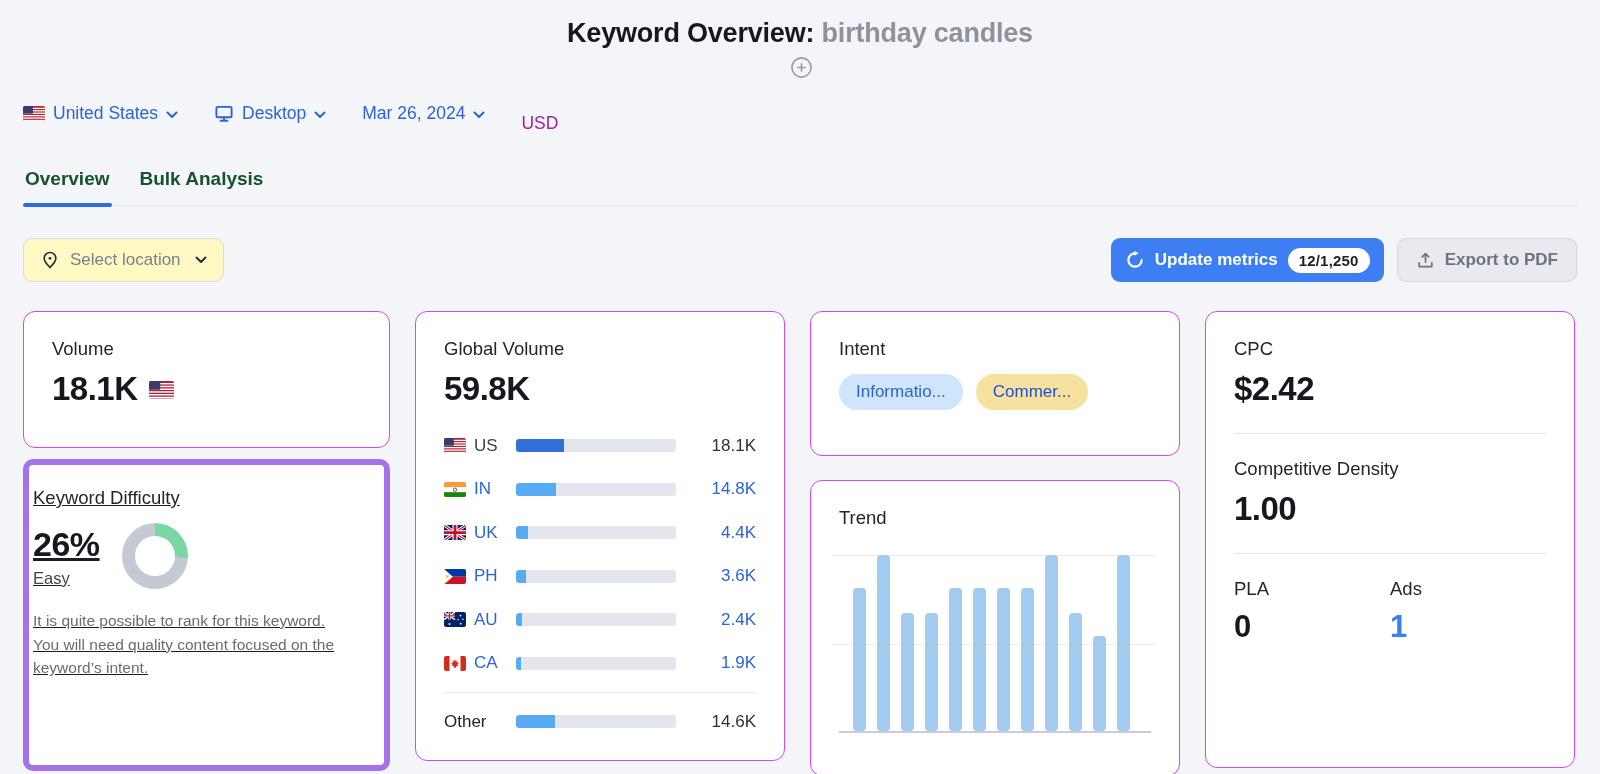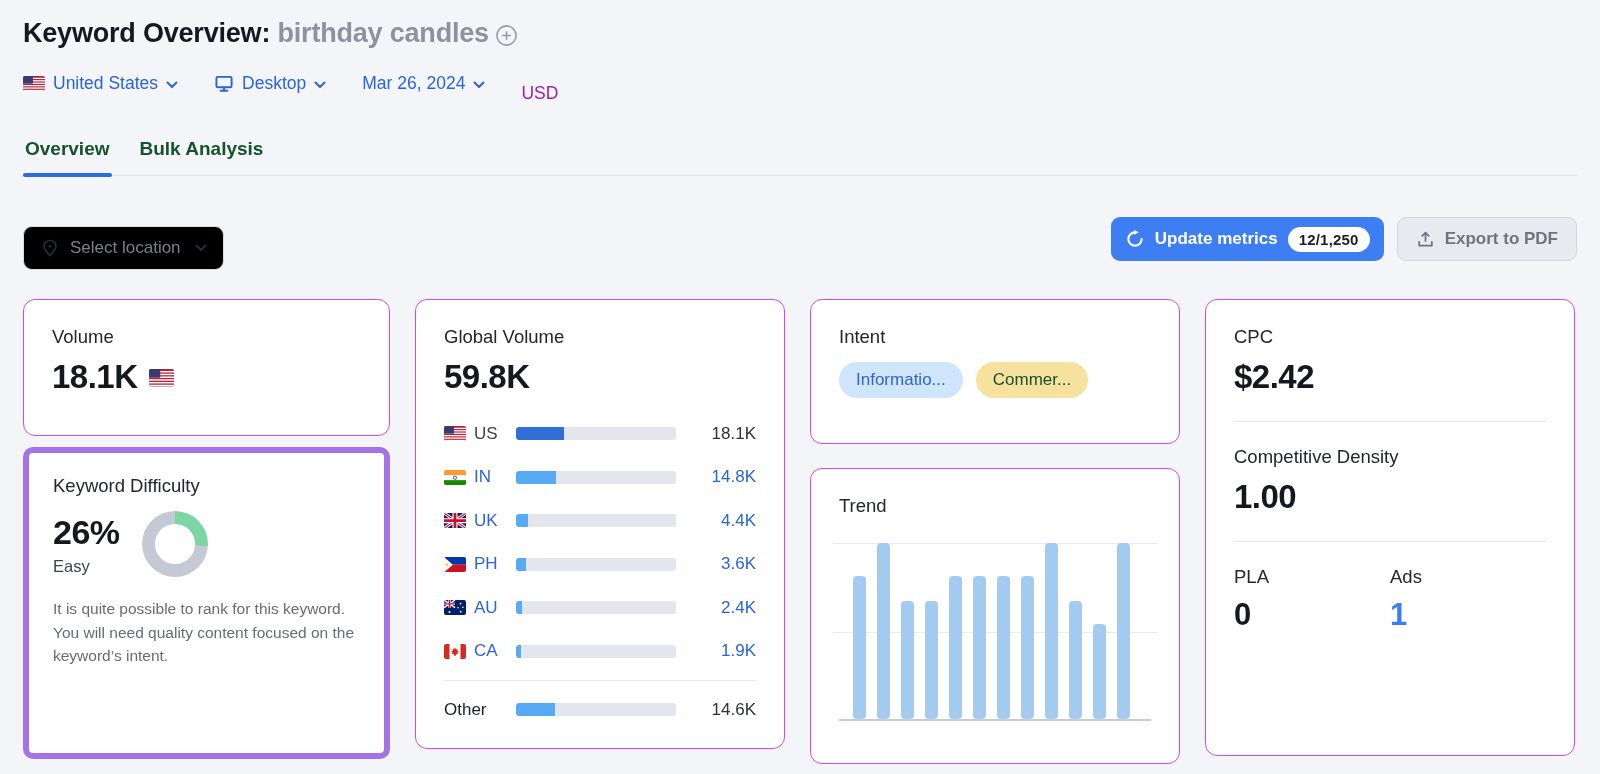--- a/index.html
+++ b/index.html
@@ -6,60 +6,60 @@
   html,body { width:1600px; height:774px; }
   body {
     font-family: "Liberation Sans", sans-serif;
     background: #f4f5f8;
     color: #1b1d27;
     overflow: hidden;
   }
   .page { width:1600px; height:774px; padding: 18px 23px 0 23px; }
 
   
-  .h1row { display:flex; align-items:center; gap:4px; }
+  .h1row { display:flex; align-items:center; gap:4px;flex-direction:column; }
   .h1row h1 { font-size:27px; font-weight:700; color:#16181f; letter-spacing:-.2px; }
   .h1row .kw { color:#8e929e; font-weight:700; }
   .plus-circle { display:inline-flex; margin-left:2px; margin-top:3px; }
 
   .filters { display:flex; align-items:center; gap:36px; margin-top:14px; }
   .filter { display:inline-flex; align-items:center; gap:8px; color:#2b64d9; font-size:17.5px; cursor:pointer; }
   .filter .flag { display:inline-flex; width:22px; }
   .filter svg.chev { margin-top:2px; }
   .usd { color:#a21caf; font-size:17.5px;margin-top:20px; }
 
   .tabs { display:flex; gap:26px; margin-top:34px; border-bottom:1px solid #e3e5ea; }
   .tab { font-size:19px; padding:0 2px 15px 2px; color:#14532d; cursor:pointer; position:relative; font-weight:600; }
   .tab.active::after { content:""; position:absolute; left:0; right:0; bottom:-2px; height:4px; border-radius:2px; background:#2e6be0; }
 
   
   .toolbar { margin-top:32px; display:flex; justify-content:space-between; align-items:center; }
   .btn { display:inline-flex; align-items:center; gap:10px; height:44px; border-radius:9px; font-size:17px; cursor:pointer; border:1px solid transparent; }
-  .btn-location { background:#000000; border-color:#d8dbe2; color:#7b808c; padding:0 16px;margin-top:18px; }
+  .btn-location { background:#fef9c3; border-color:#d8dbe2; color:#7b808c; padding:0 16px; }
   .btn-location .chev-dark { color:#2a2d37; margin-left:4px; }
   .right-btns { display:flex; gap:13px; }
   .btn-update { background:#3d7ff2; color:#fff; font-weight:600; padding:0 13px; }
   .badge { background:#fff; color:#1c1e28; font-weight:700; font-size:15px; border-radius:13px; padding:4px 11px; letter-spacing:.2px; }
   .btn-export { background:#e8eaef; border-color:#d4d7de; color:#6e7380; font-weight:600; padding:0 18px; }
 
   
   .grid { margin-top:29px; display:grid; grid-template-columns:367px 370px 370px 370px; column-gap:25px; align-items:start; }
   .col { display:flex; flex-direction:column; }
   .card { background:#fff; border:1px solid #d946ef; border-radius:12px; padding:26px 28px; }
   .card-title { font-size:18.5px; color:#23252f; }
   .big { font-size:33px; font-weight:700; color:#16181f; letter-spacing:-.5px; margin-top:10px; }
 
   
   .card-volume { height:137px; }
   .card-volume .big { display:flex; align-items:center; gap:11px; }
   .card-volume .flag { display:inline-flex; width:25px; margin-top:2px; }
 
   
   .kd-wrap { margin-top:11px; border:6px solid #a473e8; border-radius:10px; height:312px; background:#fff; }
-  .kd-inner { padding:22px 22px 0 24px; }
+  .kd-inner { padding:22px 22px 0 4px;text-decoration:underline; }
   .kd-row { display:flex; align-items:center; margin-top:14px; }
   .kd-val { font-size:34px; font-weight:700; color:#16181f; letter-spacing:-.5px;text-align:right; }
   .kd-level { font-size:16.5px; color:#3f434e; margin-top:5px; }
   .donut { width:66px; height:66px; border-radius:50%; margin-left:22px; position:relative; }
   .donut::after { content:""; position:absolute; inset:13px; background:#fff; border-radius:50%; }
   .kd-desc { margin-top:20px; font-size:15.5px; line-height:1.52; color:#666b76; max-width:320px; }
 
   
   .card-global { height:450px; }
   .gv-rows { margin-top:16px; }
@@ -343,21 +343,21 @@
             <span class="gv-value">14.6K</span>
           </div>
         </div>
     </section>
 
     <div class="col">
       <section class="card card-intent">
         <div class="card-title">Intent</div>
         <div class="pills" id="intent-pills">
             <span class="pill" style="background: rgb(207, 229, 252); color: rgb(47, 101, 201);">Informatio...</span>
-            <span class="pill" style="background: rgb(246, 226, 158); color: #14532d;">Commer...</span>
+            <span class="pill" style="background: rgb(246, 226, 158); color: #1d4ed8;">Commer...</span>
           </div>
       </section>
 
       <section class="card card-trend">
         <div class="card-title">Trend</div>
         <div class="chart">
           <div class="gridline" style="top:0"></div>
           <div class="gridline" style="top:89px"></div>
           <div class="bars" id="trend-bars">
               <div class="bar" style="height: 81%; background: rgb(163, 203, 240);"></div>

